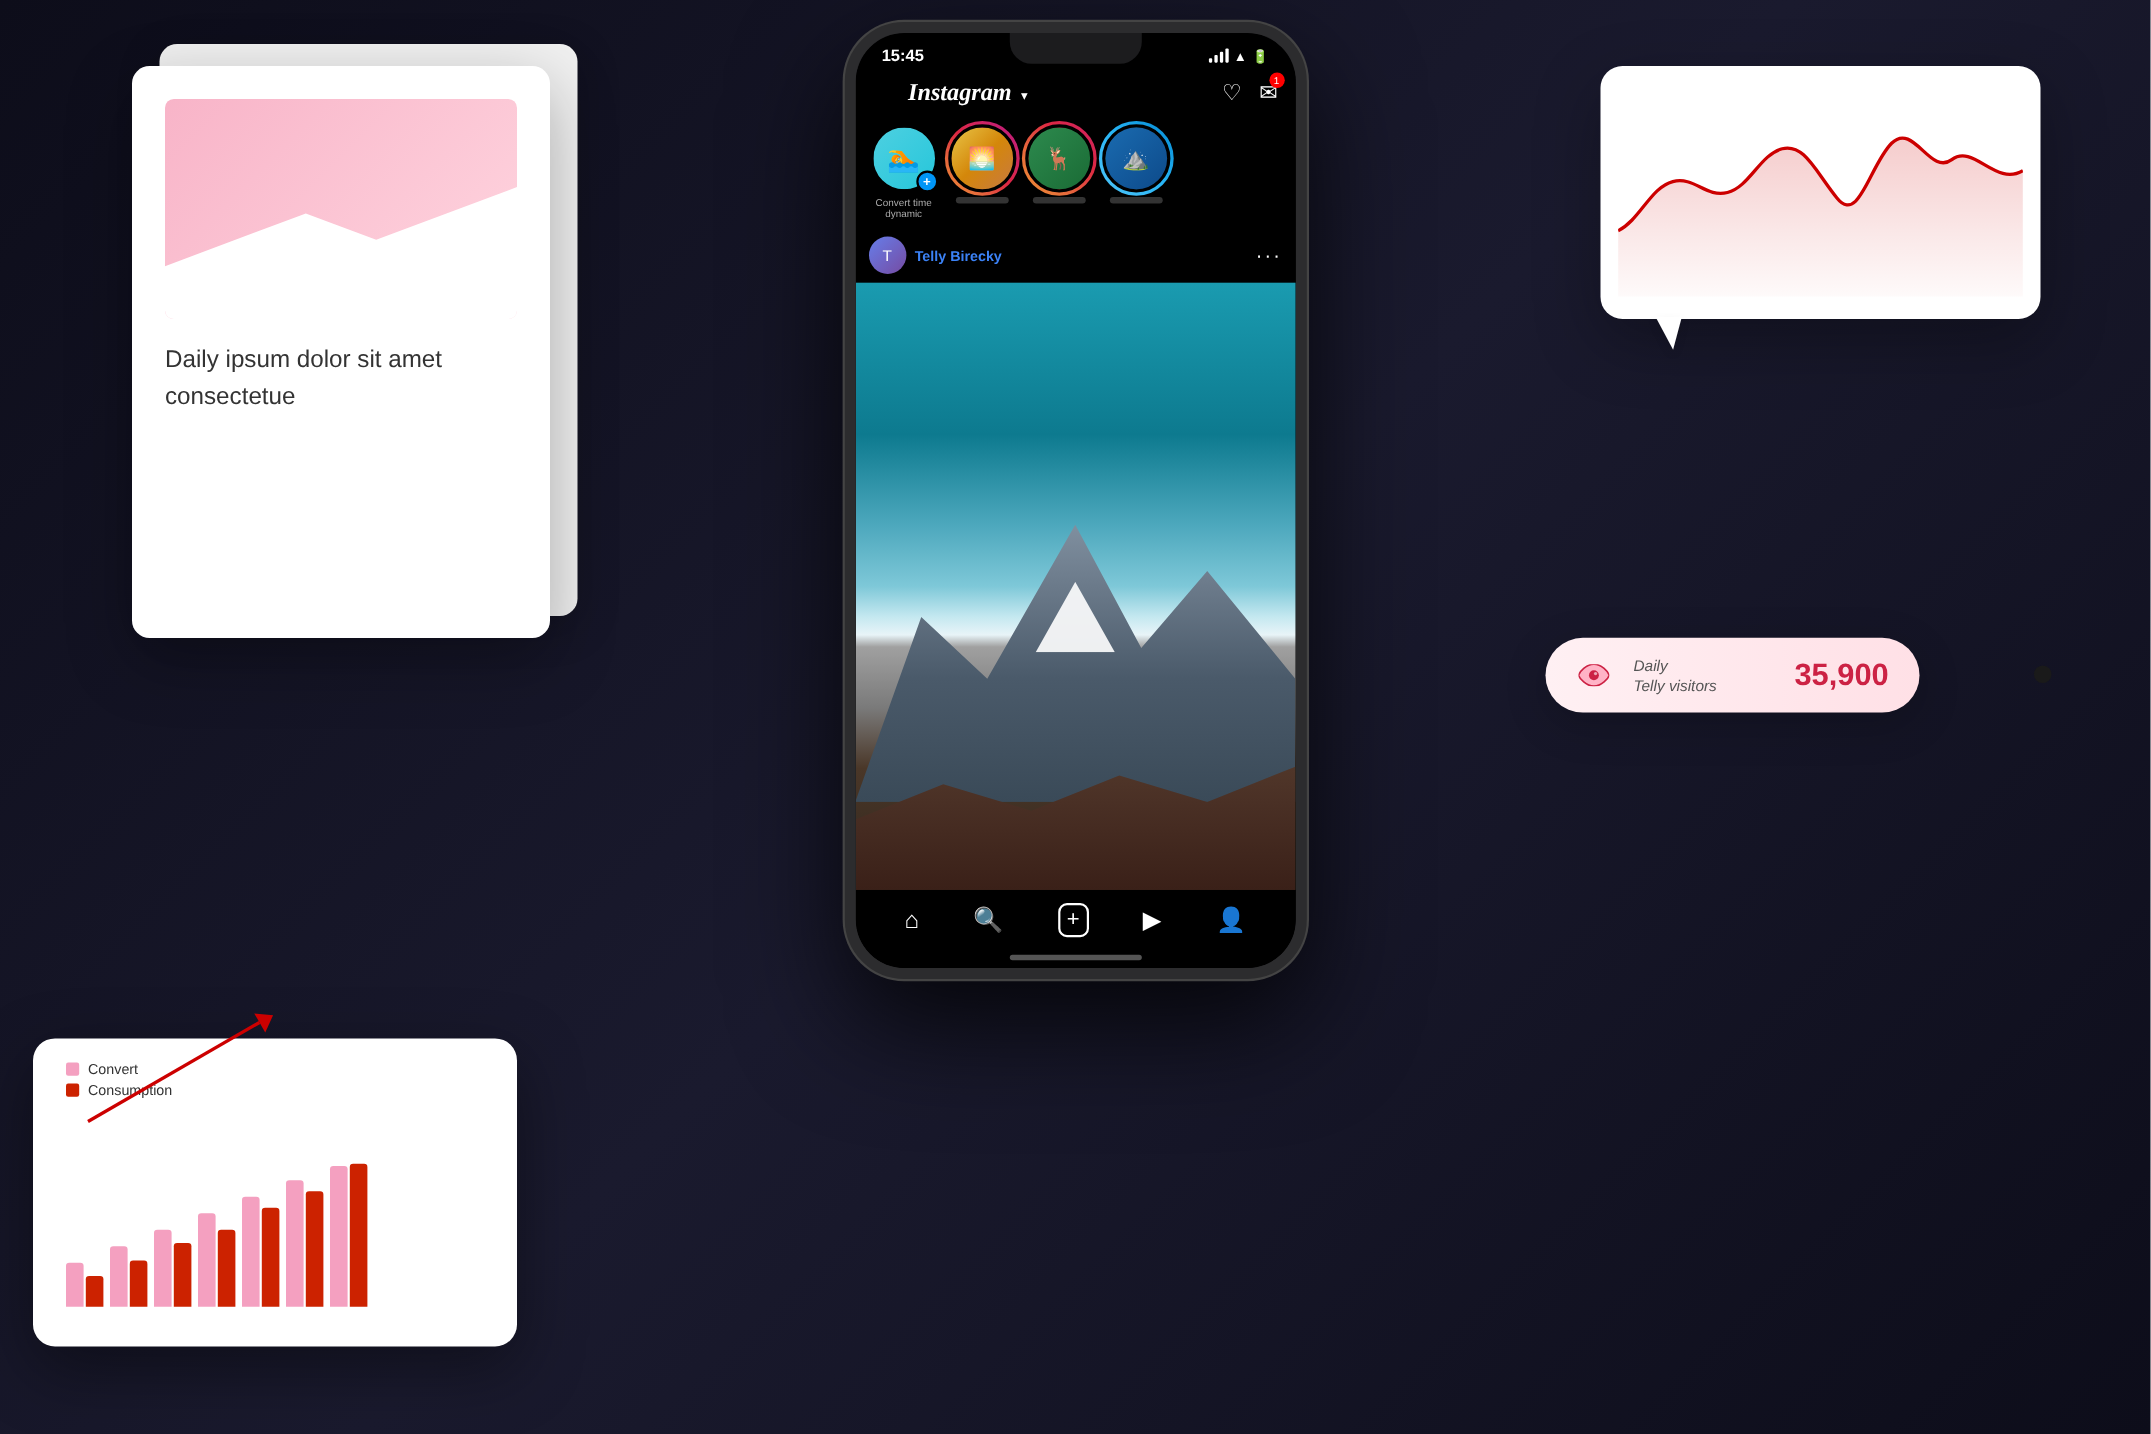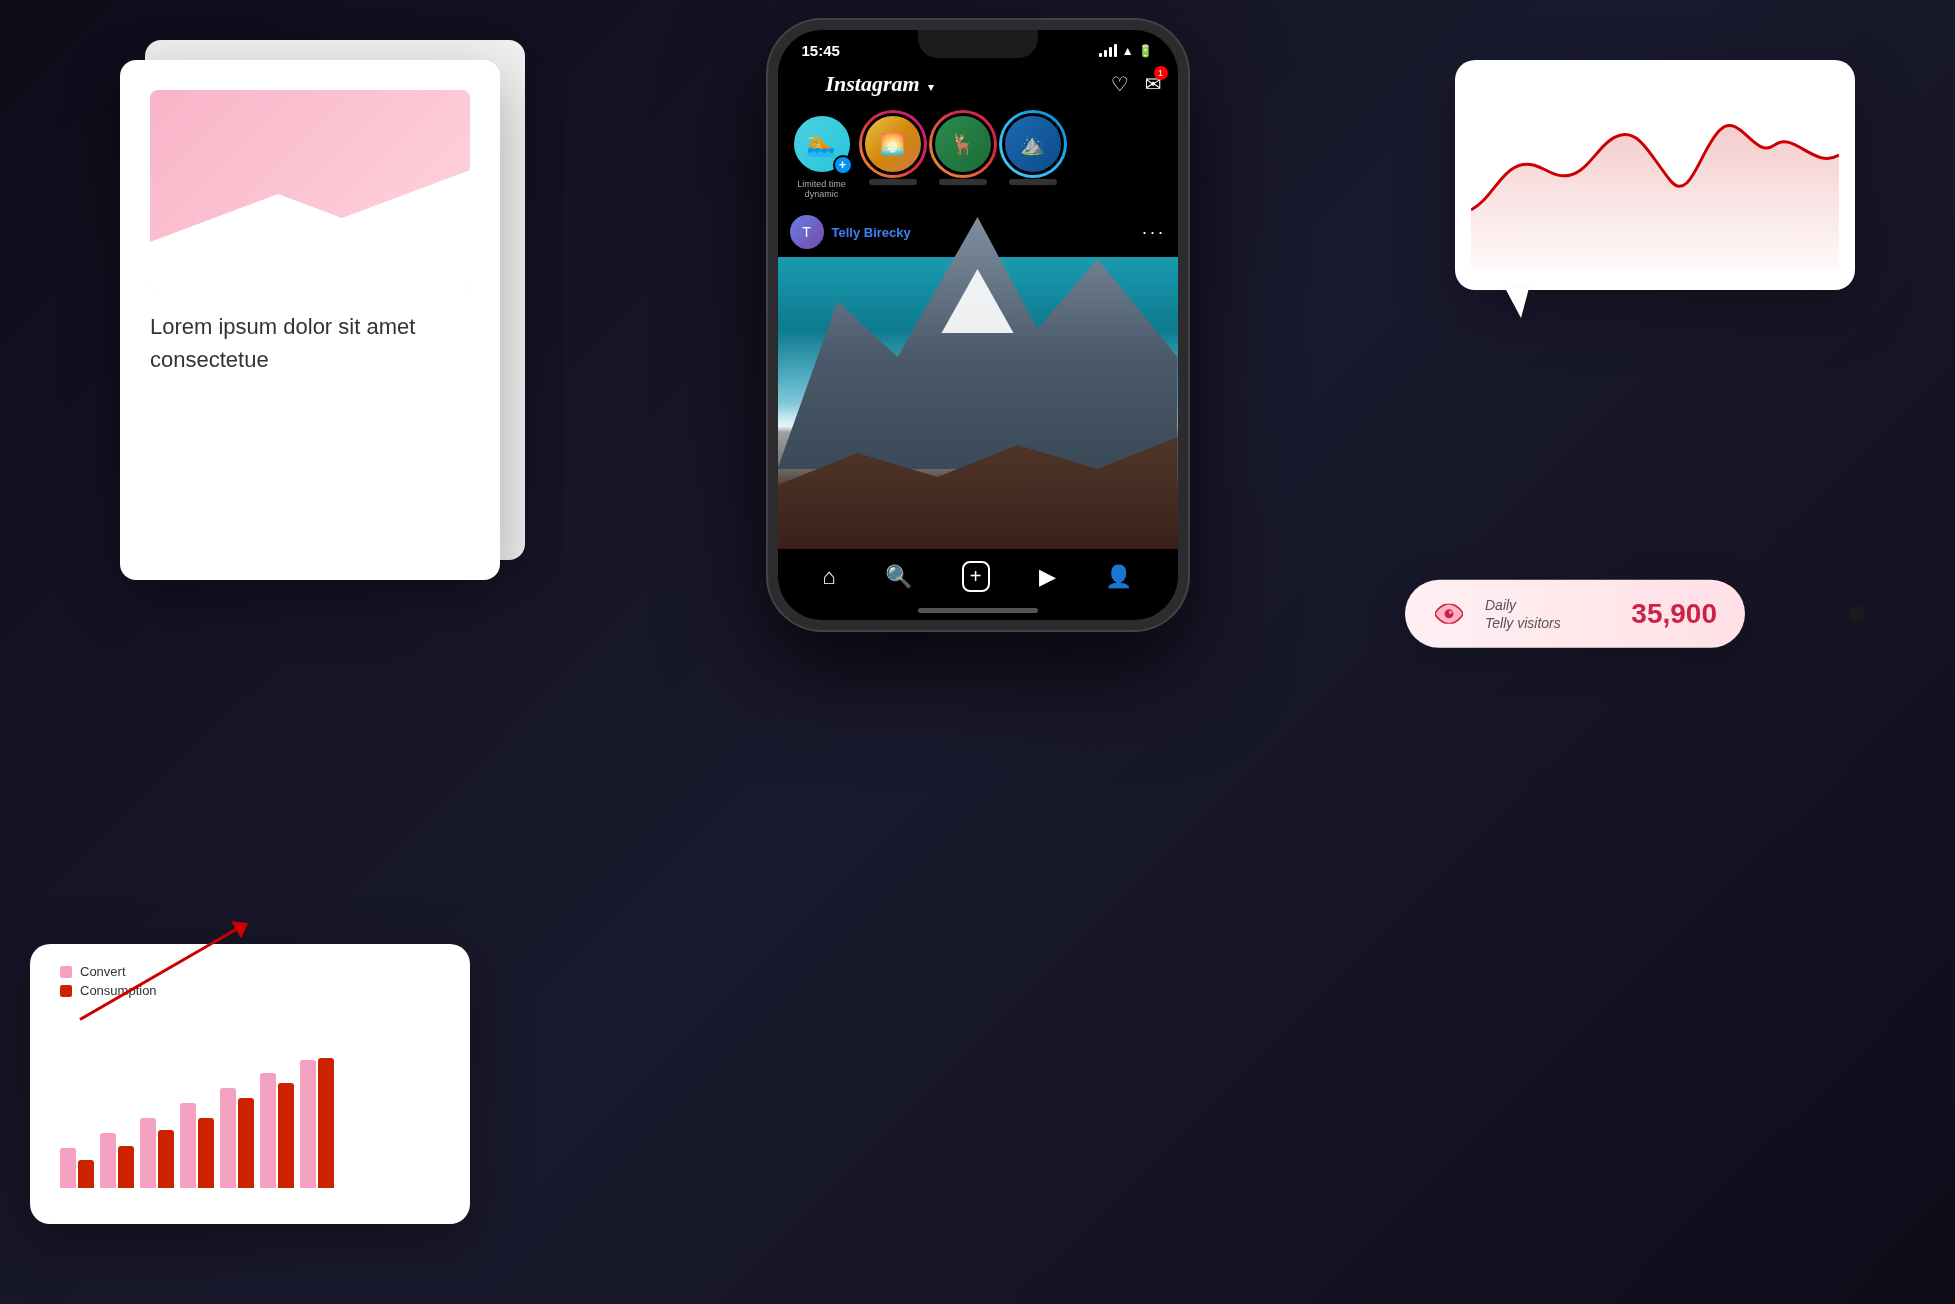--- a/index.html
+++ b/index.html
@@ -76,21 +76,21 @@
     
     .phone-container {
       position: absolute;
       left: 50%;
       top: 20px;
       transform: translateX(-50%);
       z-index: 10;
     }
     .phone {
       width: 420px;
-      height: 610px;
+      height: 870px;
       background: #1c1c1e;
       border-radius: 54px;
       border: 10px solid #2c2c2e;
       box-shadow: 0 0 0 2px #444, 0 40px 100px rgba(0,0,0,0.8), inset 0 0 20px rgba(0,0,0,0.5);
       position: relative;
       overflow: hidden;
     }
     .phone-notch {
       position: absolute;
       top: 0;
@@ -509,21 +509,21 @@
   </style>
 </head>
 <body>
 
 <div class="resources-card-back">
 </div>
 
 <div class="resources-card">
   <div class="resources-card-inner">
     <div class="resources-image-placeholder"></div>
-    <div class="resources-text">Lorem ipsum dolor sit amet consectetue</div>
+    <div class="resources-text">Daily ipsum dolor sit amet consectetue</div>
   </div>
 </div>
 
 <div class="phone-container">
   <div class="phone">
     <div class="phone-notch"></div>
     <div class="phone-screen">
 
       <div class="status-bar">
         <span class="status-time">15:45</span>
@@ -553,21 +553,21 @@
         </div>
       </div>
 
       <div class="stories-row">
 
         <div class="story-item">
           <div class="story-avatar">
             <div class="story-img" style="background:linear-gradient(135deg,#4dd0e1,#26c6da); font-size:24px;">🏊</div>
             <div class="story-add-btn">+</div>
           </div>
-          <span class="story-label" style="font-size:9px;color:#aaa;">Limited time dynamic</span>
+          <span class="story-label" style="font-size:9px;color:#aaa;">Convert time dynamic</span>
         </div>
 
         <div class="story-item">
           <div class="story-avatar">
             <div class="story-ring" style="position:absolute;inset:-3px;border-radius:50%;background:linear-gradient(45deg,#f09433,#e6683c,#dc2743,#cc2366,#bc1888);z-index:0;"></div>
             <div class="story-img" style="position:relative;z-index:1;background:linear-gradient(135deg,#e8c547,#d4870a,#c87941);">🌅</div>
           </div>
           <div class="story-label-bar"></div>
         </div>
 

